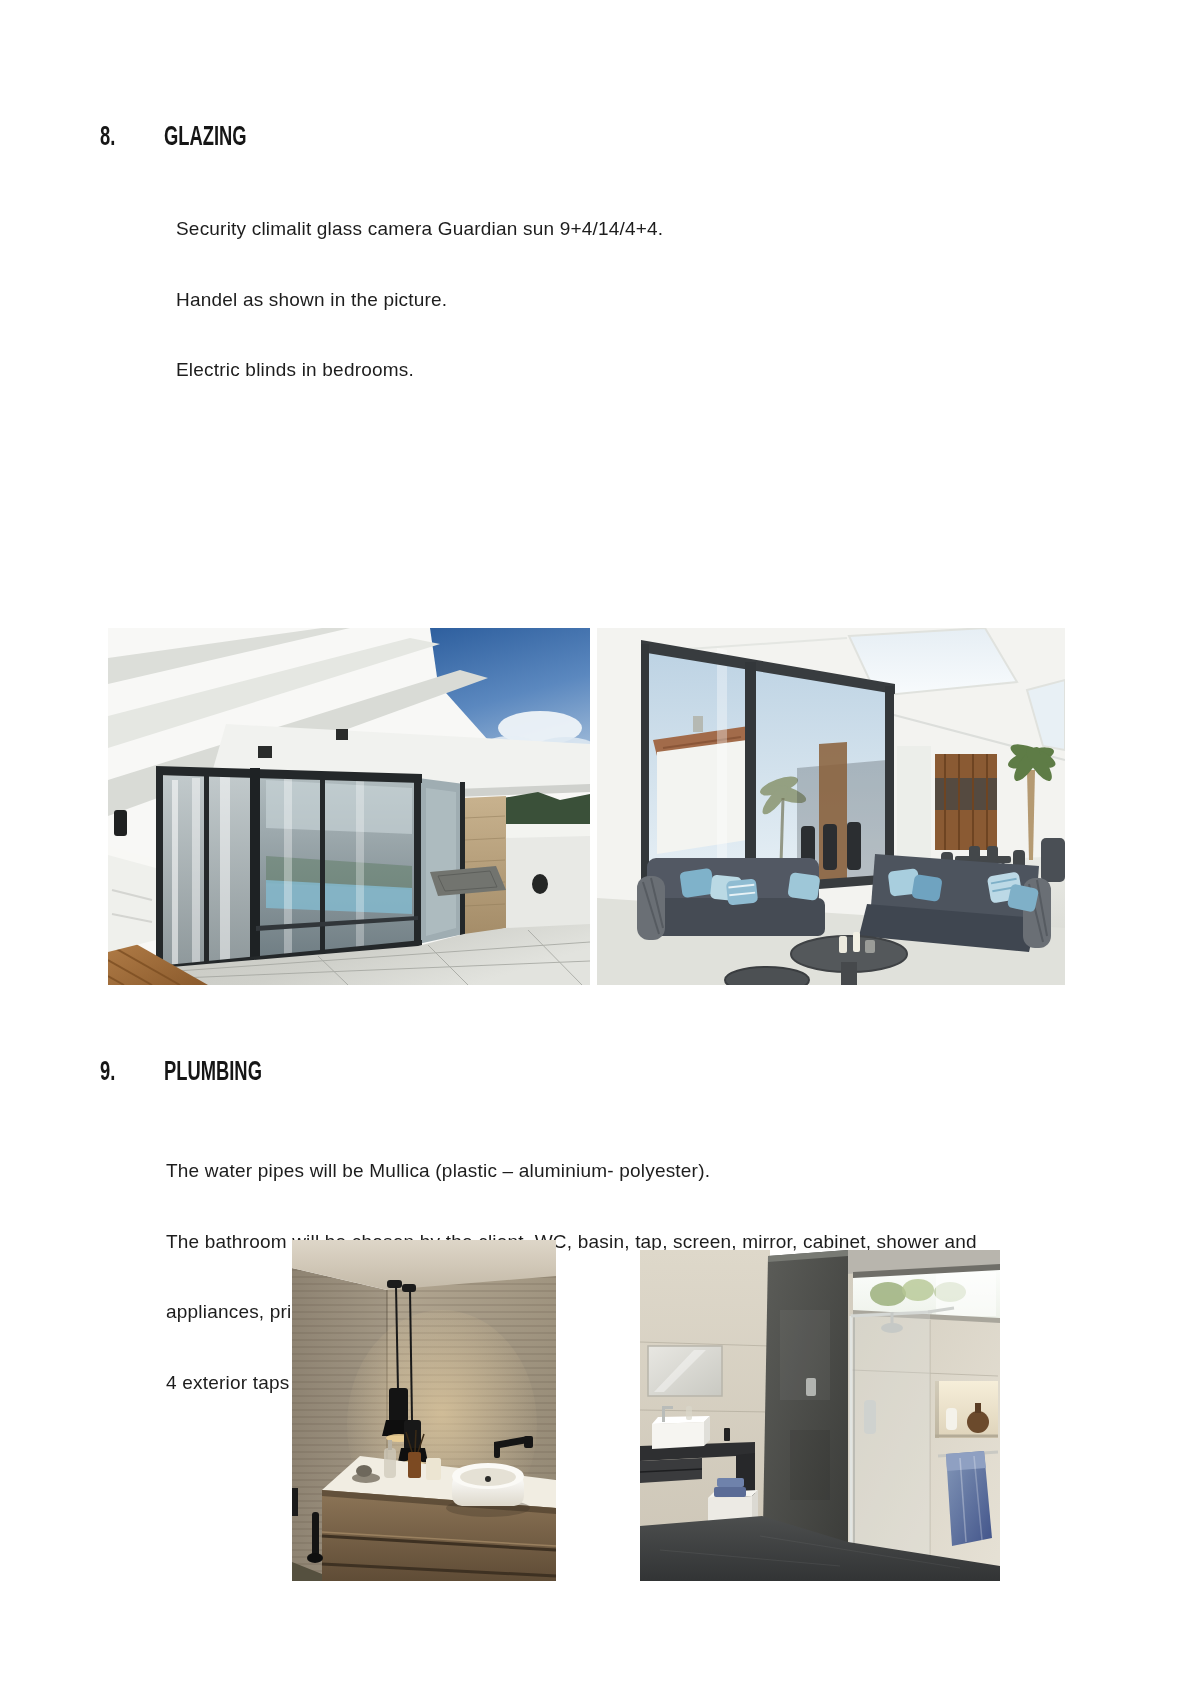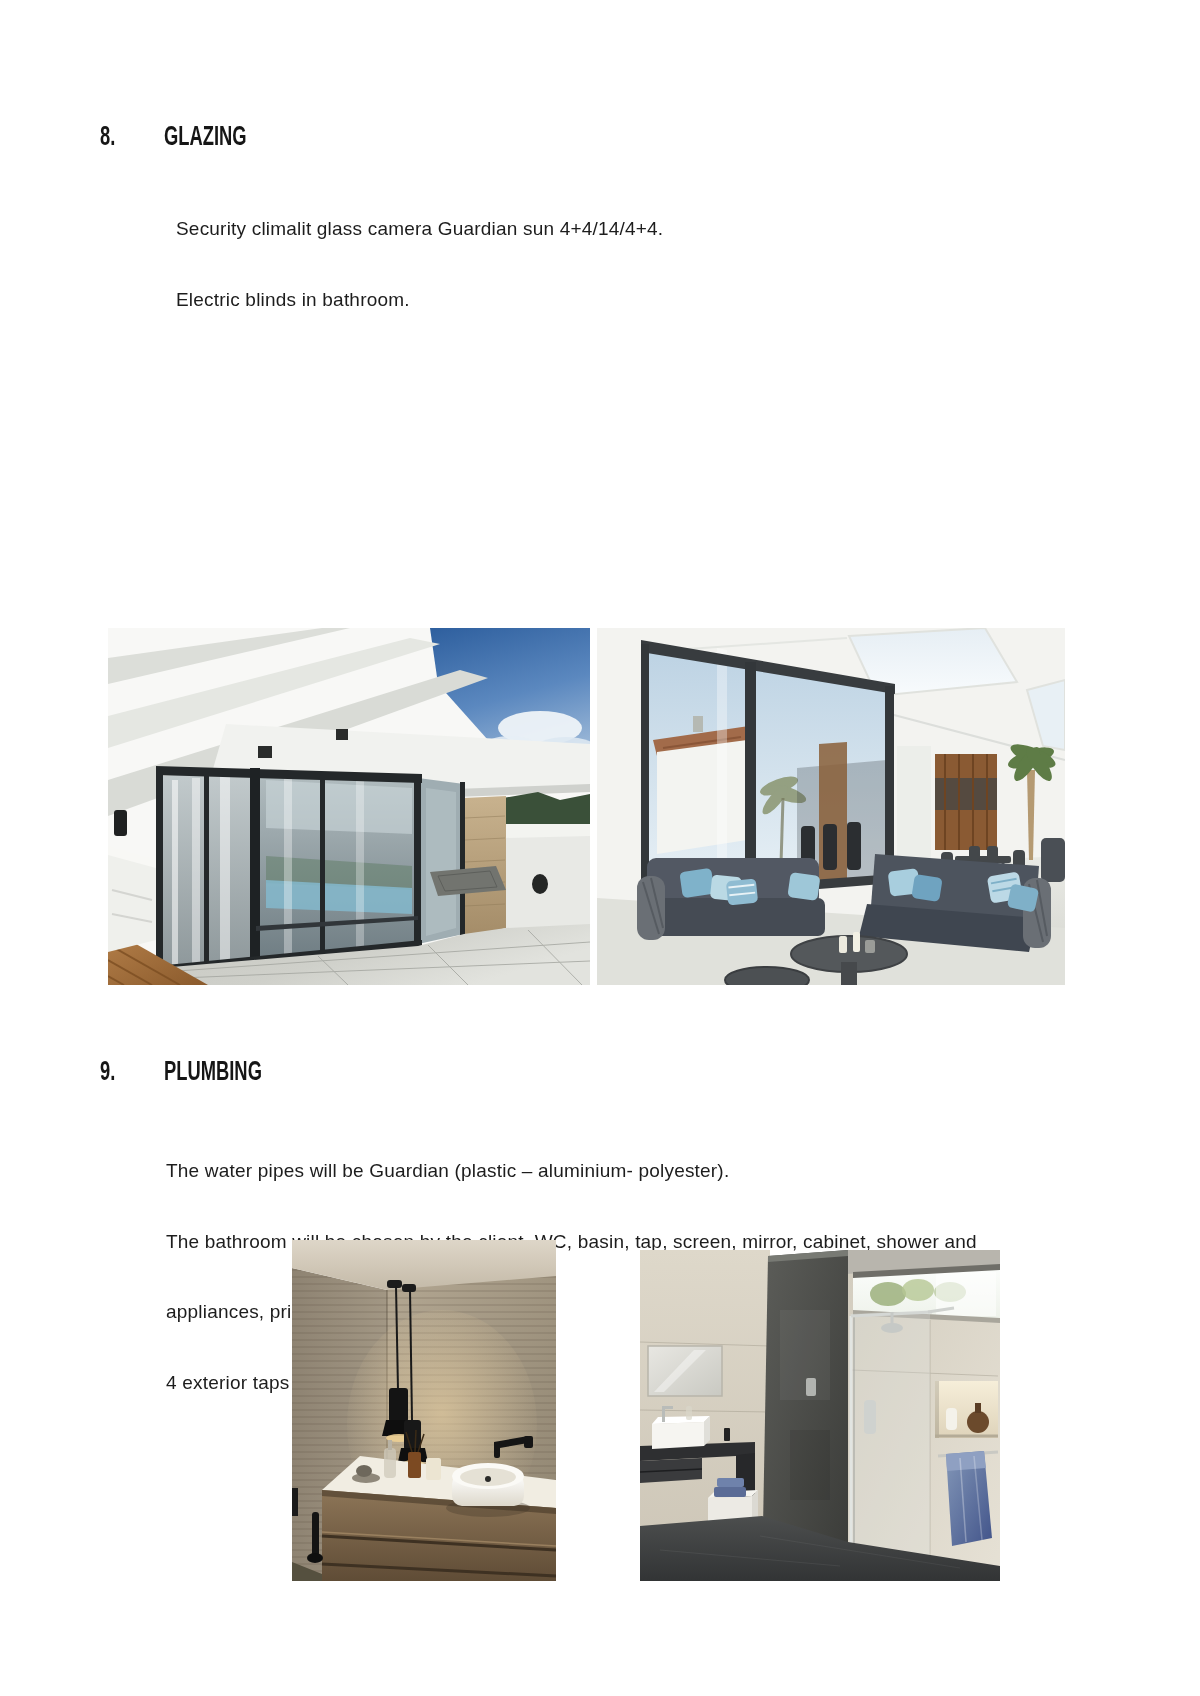--- a/index.html
+++ b/index.html
@@ -40,22 +40,23 @@
 </style>
 </head>
 <body>
 
 <div class="page">
 
   <div class="sec-num" style="left:100px;top:123px;">8.</div>
   <div class="sec-title" style="left:164px;top:123px;">GLAZING</div>
 
   <div class="body-block" style="left:176px;top:170px;">
-    <div>Security climalit glass camera Guardian sun 4+4/14/4+4.</div>
-    <div>Electric blinds in bathroom.</div>
+    <div>Security climalit glass camera Guardian sun 9+4/14/4+4.</div>
+    <div>Handel as shown in the picture.</div>
+    <div>Electric blinds in bedrooms.</div>
   </div>
 
   <figure class="photo" style="left:108px;top:628px;width:482px;height:357px;" aria-label="Modern white villa corner with black-framed glazing, pergola beams, terrace and wooden deck">
     <svg viewBox="0 0 482 357" preserveAspectRatio="none">
       <defs>
         <linearGradient id="aSky" x1="0" y1="0" x2="0.3" y2="1">
           <stop offset="0" stop-color="#2e5f9e"></stop>
             <stop offset="0.55" stop-color="#5b88bf"></stop>
             <stop offset="1" stop-color="#9db9d8"></stop>
         </linearGradient>
@@ -306,21 +307,21 @@
         <rect x="256" y="304" width="7" height="20" rx="2" fill="#f2f0e4"></rect>
         <rect x="268" y="312" width="10" height="13" rx="2" fill="#9a9c98"></rect>
       </g>
     </svg>
   </figure>
 
   <div class="sec-num" style="left:100px;top:1058px;">9.</div>
   <div class="sec-title" style="left:164px;top:1058px;">PLUMBING</div>
 
   <div class="body-block" style="left:166px;top:1112px;">
-    <div>The water pipes will be Guardian (plastic – aluminium- polyester).</div>
+    <div>The water pipes will be Mullica (plastic – aluminium- polyester).</div>
     <div>The bathroom will be chosen by the client, WC, basin, tap, screen, mirror, cabinet, shower and</div>
     <div>appliances, price up to 10.000.-€</div>
     <div>4 exterior taps for garden and terraces.</div>
   </div>
 
   <figure class="photo" style="left:292px;top:1240px;width:264px;height:341px;" aria-label="Bathroom vanity with travertine walls, black pendant lights and round white basin">
     <svg viewBox="0 0 264 341" preserveAspectRatio="none">
       <defs>
         <linearGradient id="cWallL" x1="0" y1="0" x2="1" y2="0">
           <stop offset="0" stop-color="#8e8372"></stop>

